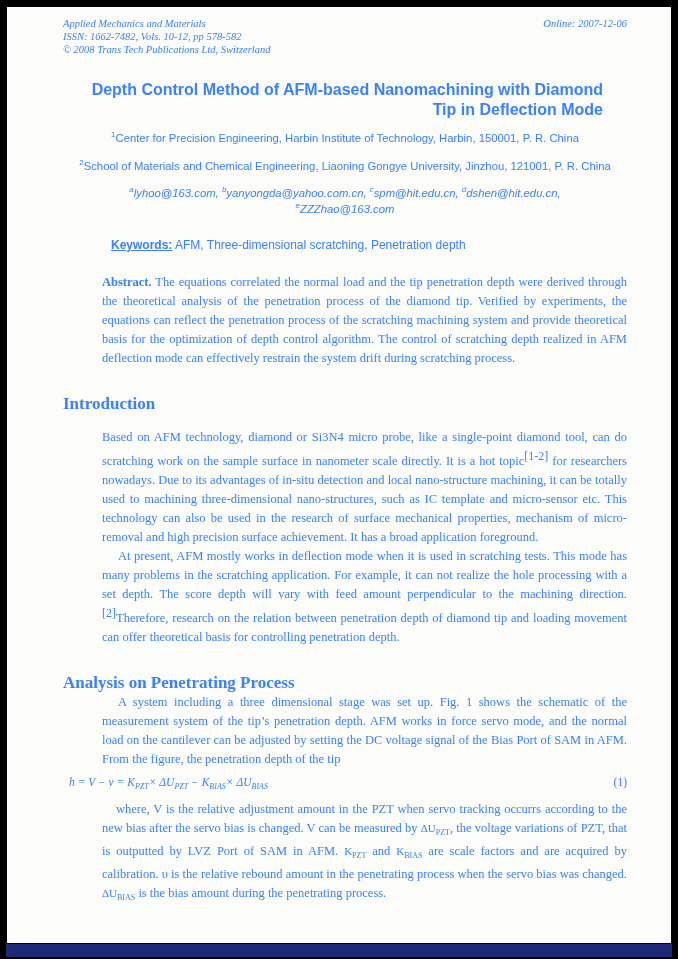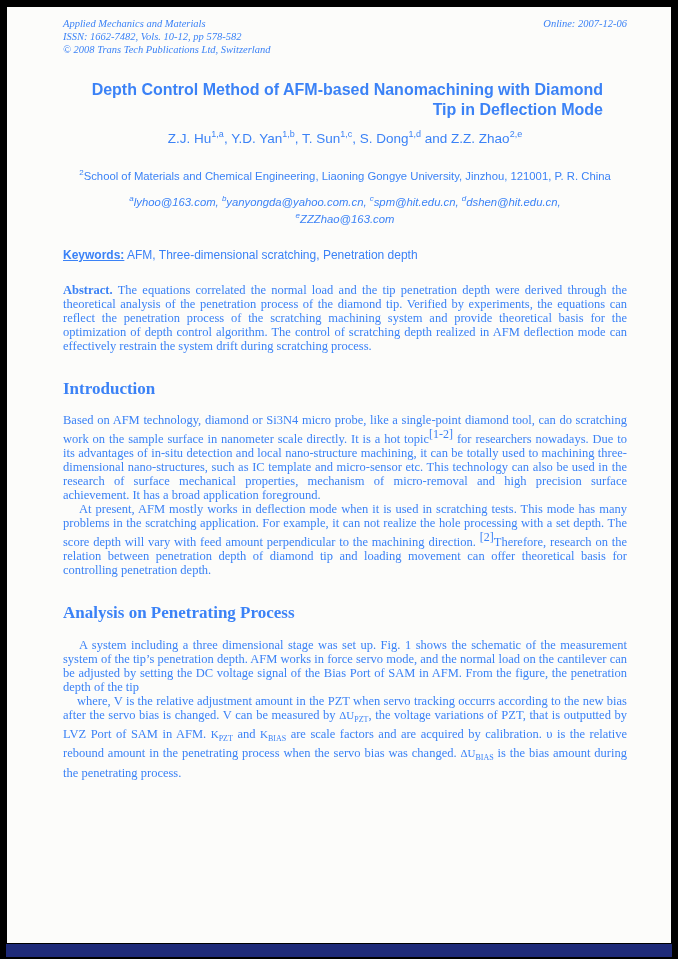--- a/index.html
+++ b/index.html
@@ -44,43 +44,44 @@
   }
   .authors sup { font-size: 9px; }
   .affil, .emails {
     font-family: "Liberation Sans", sans-serif;
     font-size: 11.3px;
     line-height: 15px;
     text-align: center;
   }
   .affil sup, .emails sup { font-size: 8px; }
   .affil-1 { margin-top: 8px; }
-  .affil-2 { margin-top: 19px; max-width: 560px; margin-left: auto; margin-right: auto; }
+  .affil-2 { margin-top: 9px; max-width: 560px; margin-left: auto; margin-right: auto; }
   .emails { margin-top: 9px; max-width: 500px; margin-left: auto; margin-right: auto; line-height: 14px; font-style: italic; }
   .keywords {
     font-family: "Liberation Sans", sans-serif;
     font-size: 12px;
     margin-top: 22px;
   }
-  .keywords .kw-label { font-weight: bold; text-decoration: underline; }
+  .keywords .kw-label { font-weight: bold; text-decoration: underline; margin-left: 48px; }
   
   .para {
     font-size: 12.5px;
-    line-height: 14px;
+    line-height: 19px;
     text-align: justify;
+    margin-left: 39px;
   }
   .abstract { margin-top: 21px; }
   .blabel { font-weight: bold; }
   .section-heading {
     font-weight: bold;
     font-size: 17px;
     margin-top: 26px;
     margin-bottom: 14px;
   }
-  .section-heading-2 { margin-bottom: 15px; }
+  .section-heading-2 { margin-bottom: 0; }
   .indent { text-indent: 16px; }
   .small-indent { text-indent: 14px; }
   .refsup { font-size: 12px; }
   
   .equation {
     display: flex;
     justify-content: space-between;
     align-items: baseline;
     margin: 7px 0 8px 0;
     font-size: 11.5px;
@@ -106,40 +107,44 @@
     <div class="jh-left">
       <div>Applied Mechanics and Materials</div>
       <div>ISSN: 1662-7482, Vols. 10-12, pp 578-582</div>
       <div>© 2008 Trans Tech Publications Ltd, Switzerland</div>
     </div>
     <div class="jh-right">Online: 2007-12-06</div>
   </header>
 
   <h1 class="title">Depth Control Method of AFM-based Nanomachining with Diamond Tip in Deflection Mode</h1>
 
-  <p class="authors"><span>Z.J. Hu</span><sup>1,a</sup><span>, </span><span>Y.D. Yan</span><sup>1,b</sup><span>, </span><span>T. Sun</span><sup>1,c</sup><span>, </span><span>S. Dong</span><sup>1,d</sup><span> and </span><span>Z.Z. Zhao</span><sup>2,e</sup></p>
 
+  <p class="affil affil-1"><sup>1</sup><span>Center for Precision Engineering, Harbin Institute of Technology, Harbin, 150001, P. R. China</span></p>
 
   <p class="affil affil-2"><sup>2</sup><span>School of Materials and Chemical Engineering, Liaoning Gongye University, Jinzhou, 121001, P. R. China</span></p>
 
   <p class="emails"><sup>a</sup><span>lyhoo@163.com</span><span>, </span><sup>b</sup><span>yanyongda@yahoo.com.cn</span><span>, </span><sup>c</sup><span>spm@hit.edu.cn</span><span>, </span><sup>d</sup><span>dshen@hit.edu.cn</span><span>, </span><sup>e</sup><span>ZZZhao@163.com</span></p>
 
   <p class="keywords"><span class="kw-label">Keywords:</span><span> AFM, Three-dimensional scratching, Penetration depth</span></p>
 
   <p class="para abstract"><span class="blabel">Abstract.</span><span> The equations correlated the normal load and the tip penetration depth were derived through the theoretical analysis of the penetration process of the diamond tip. Verified by experiments, the equations can reflect the penetration process of the scratching machining system and provide theoretical basis for the optimization of depth control algorithm. The control of scratching depth realized in AFM deflection mode can effectively restrain the system drift during scratching process.</span></p>
 
   <h2 class="section-heading">Introduction</h2>
 
   <p class="para"><span>Based on AFM technology, diamond or Si3N4 micro probe, like a single-point diamond tool, can do scratching work on the sample surface in nanometer scale directly. It is a hot topic</span><sup class="refsup">[1-2]</sup><span> for researchers nowadays. Due to its advantages of in-situ detection and local nano-structure machining, it can be totally used to machining three-dimensional nano-structures, such as IC template and micro-sensor etc. This technology can also be used in the research of surface mechanical properties, mechanism of micro-removal and high precision surface achievement. It has a broad application foreground.</span></p>
 
   <p class="para indent"><span>At present, AFM mostly works in deflection mode when it is used in scratching tests. This mode has many problems in the scratching application. For example, it can not realize the hole processing with a set depth. The score depth will vary with feed amount perpendicular to the machining direction. </span><sup class="refsup">[2]</sup><span>Therefore, research on the relation between penetration depth of diamond tip and loading movement can offer theoretical basis for controlling penetration depth.</span></p>
 
   <h2 class="section-heading section-heading-2">Analysis on Penetrating Process</h2>
 
 
   <p class="para indent">A system including a three dimensional stage was set up. Fig. 1 shows the schematic of the measurement system of the tip’s penetration depth. AFM works in force servo mode, and the normal load on the cantilever can be adjusted by setting the DC voltage signal of the Bias Port of SAM in AFM. From the figure, the penetration depth of the tip</p>
 
+  <div class="equation">
+    <span class="eq-body"><span>h = V − v = K</span><sub>PZT</sub><span>× ΔU</span><sub>PZT</sub><span> − K</span><sub>BIAS</sub><span>× ΔU</span><sub>BIAS</sub></span>
+    <span class="eq-number">(1)</span>
+  </div>
 
   <p class="para small-indent"><span>where, V is the relative adjustment amount in the PZT when servo tracking occurrs according to the new bias after the servo bias is changed. V can be measured by </span><span class="math"><span>ΔU</span><sub>PZT</sub></span><span>, the voltage variations of PZT, that is outputted by LVZ Port of SAM in AFM. </span><span class="math"><span>K</span><sub>PZT</sub></span><span> and </span><span class="math"><span>K</span><sub>BIAS</sub></span><span> are scale factors and are acquired by calibration. υ is the relative rebound amount in the penetrating process when the servo bias was changed. </span><span class="math"><span>ΔU</span><sub>BIAS</sub></span><span> is the bias amount during the penetrating process.</span></p>
 
 </div>
 
 <div class="footer-bar" style="background: rgb(30, 42, 120);"></div>
 
 </body></html>

